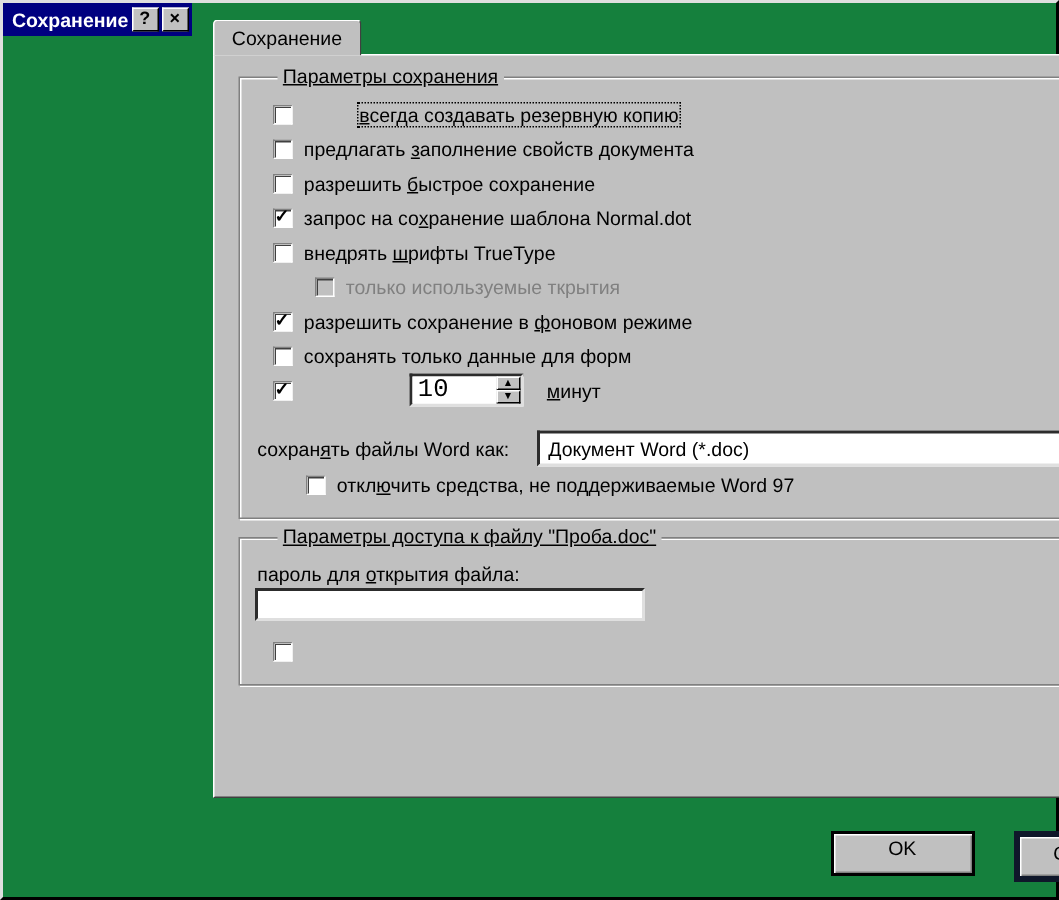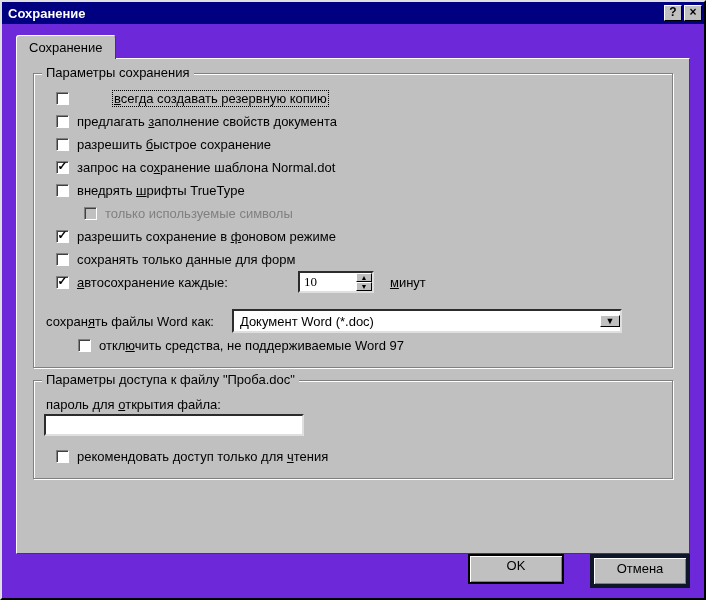--- a/index.html
+++ b/index.html
@@ -7,28 +7,27 @@
     padding: 0;
     font-family: "MS Sans Serif", Tahoma, Arial, sans-serif;
     font-size: 13px;
     background: #c0c0c0;
     color: #000;
     -webkit-font-smoothing: none;
   }
   .window {
     width: 706px;
     height: 600px;
-    background: #6d28d9;
+    background: #15803d;
     border: 2px solid #000;
     border-top-color: #dfdfdf;
     border-left-color: #dfdfdf;
     box-sizing: border-box;
     position: relative;
     display: flex;
-    flex-direction: column;
   }
   .titlebar {
     height: 22px;
     background: #000080;
     color: #fff;
     display: flex;
     align-items: center;
     padding: 0 2px 0 6px;
     font-weight: bold;
     font-size: 13px;
@@ -90,23 +89,24 @@
   .groupbox {
     border: 1px solid #808080;
     box-shadow: 1px 1px 0 #fff inset, 1px 1px 0 #fff;
     padding: 12px 10px 10px 10px;
     margin-bottom: 12px;
     position: relative;
   }
   .groupbox > .legend {
     position: absolute;
     top: -9px;
-    left: 8px;
+    left: 25px;
     background: #c0c0c0;
     padding: 0 4px;
+    text-decoration: underline;
   }
   .row {
     display: flex;
     align-items: center;
     min-height: 22px;
     margin: 1px 0;
   }
   .chk {
     width: 13px;
     height: 13px;
@@ -166,22 +166,22 @@
     border-bottom-color: #dfdfdf;
     background: #fff;
     height: 22px;
     box-sizing: border-box;
   }
   .spinwrap input {
     border: none;
     outline: none;
     width: 48px;
     padding: 0 4px;
-    font-family: Liberation Serif, serif;
-    font-size: 13px;
+    font-family: Liberation Mono, monospace;
+    font-size: 17px;
   }
   .spinbtns {
     display: flex;
     flex-direction: column;
     width: 16px;
     margin: 0;
   }
   .spinbtn {
     flex: 1;
     background: #c0c0c0;
@@ -298,33 +298,32 @@
         <div class="row">
           <span class="chk checked"></span>
           <span class="lbl">запрос на со<span class="u">х</span>ранение шаблона Normal.dot</span>
         </div>
         <div class="row">
           <span class="chk"></span>
           <span class="lbl">внедрять <span class="u">ш</span>рифты TrueType</span>
         </div>
         <div class="row indent">
           <span class="chk" style="background:#c0c0c0"></span>
-          <span class="lbl disabled">только используемые символы</span>
+          <span class="lbl disabled">только используемые ткрытия</span>
         </div>
         <div class="row">
           <span class="chk checked"></span>
           <span class="lbl">разрешить сохранение в <span class="u">ф</span>оновом режиме</span>
         </div>
         <div class="row">
           <span class="chk"></span>
           <span class="lbl">сохранять только <span class="u">д</span>анные для форм</span>
         </div>
         <div class="row">
           <span class="chk checked"></span>
-          <span class="lbl"><span class="u">а</span>втосохранение каждые:</span>
           <span style="width:70px"></span>
           <span class="spinwrap">
             <input type="text" value="10" style="">
             <span class="spinbtns">
               <span class="spinbtn">▲</span>
               <span class="spinbtn">▼</span>
             </span>
           </span>
           <span style="width:16px"></span>
           <span class="lbl"><span class="u">м</span>инут</span>
@@ -355,21 +354,20 @@
             <span class="field txtinput">
               <span></span>
             </span>
           </div>
         </div>
 
         <div style="height:8px"></div>
 
         <div class="row">
           <span class="chk"></span>
-          <span class="lbl">рекомендовать доступ только для <span class="u">ч</span>тения</span>
         </div>
       </div>
 
     </div>
 
     <div class="buttons">
       <div class="btn default">
         <span>OK</span>
       </div>
       <div class="btn">

